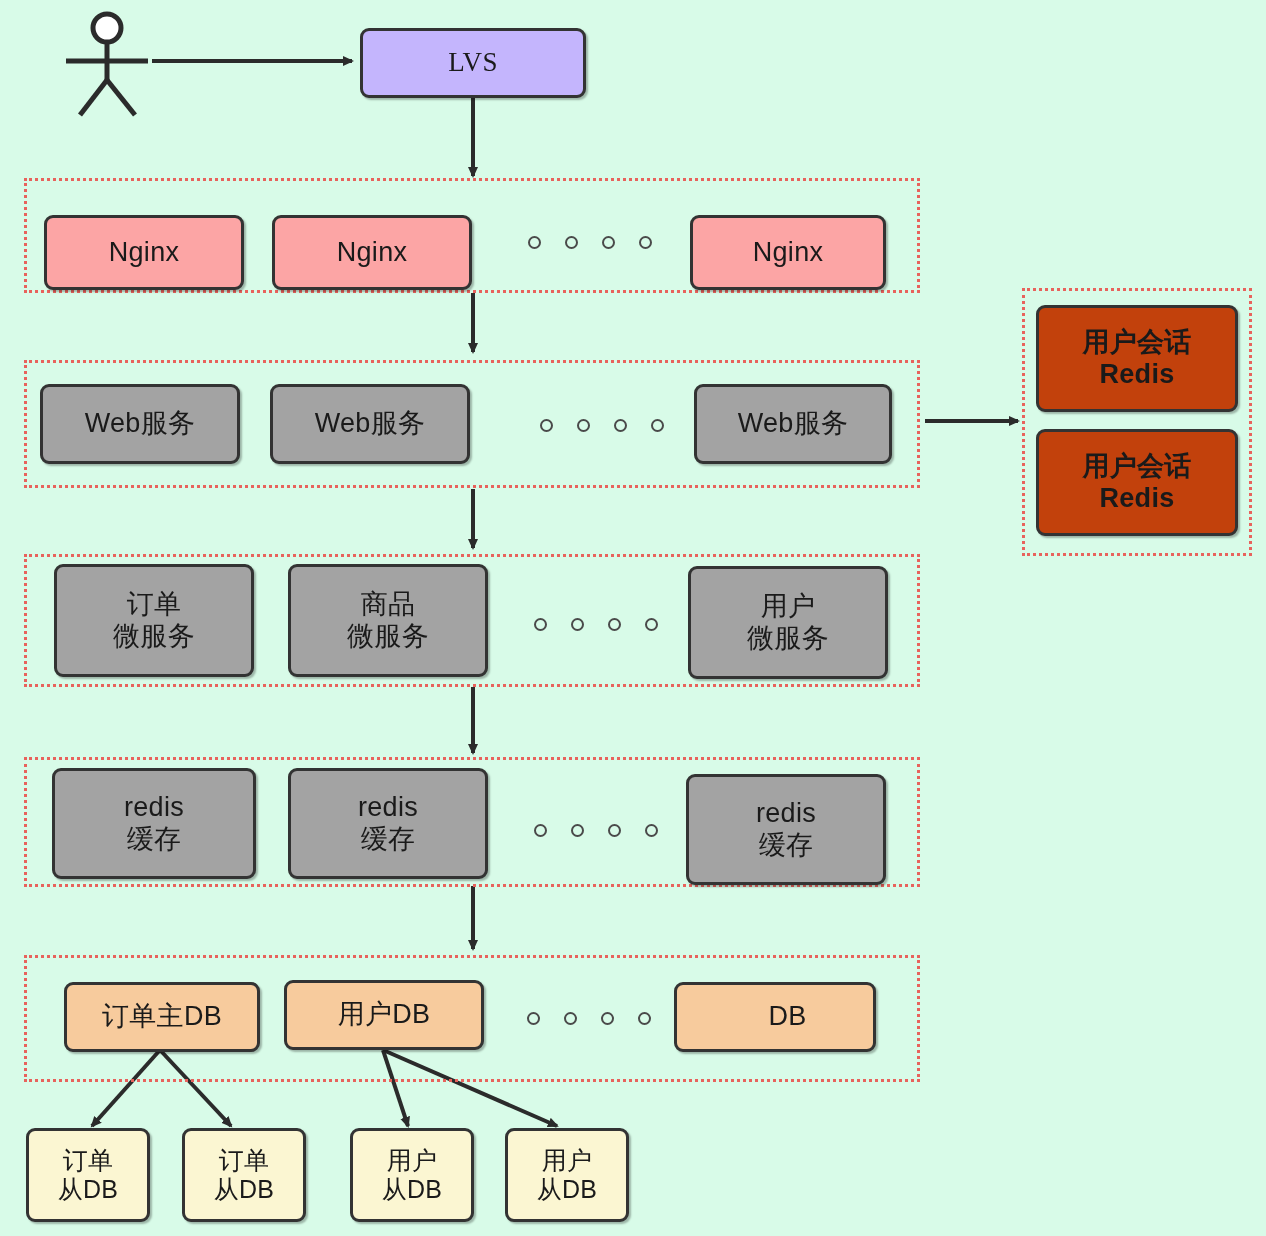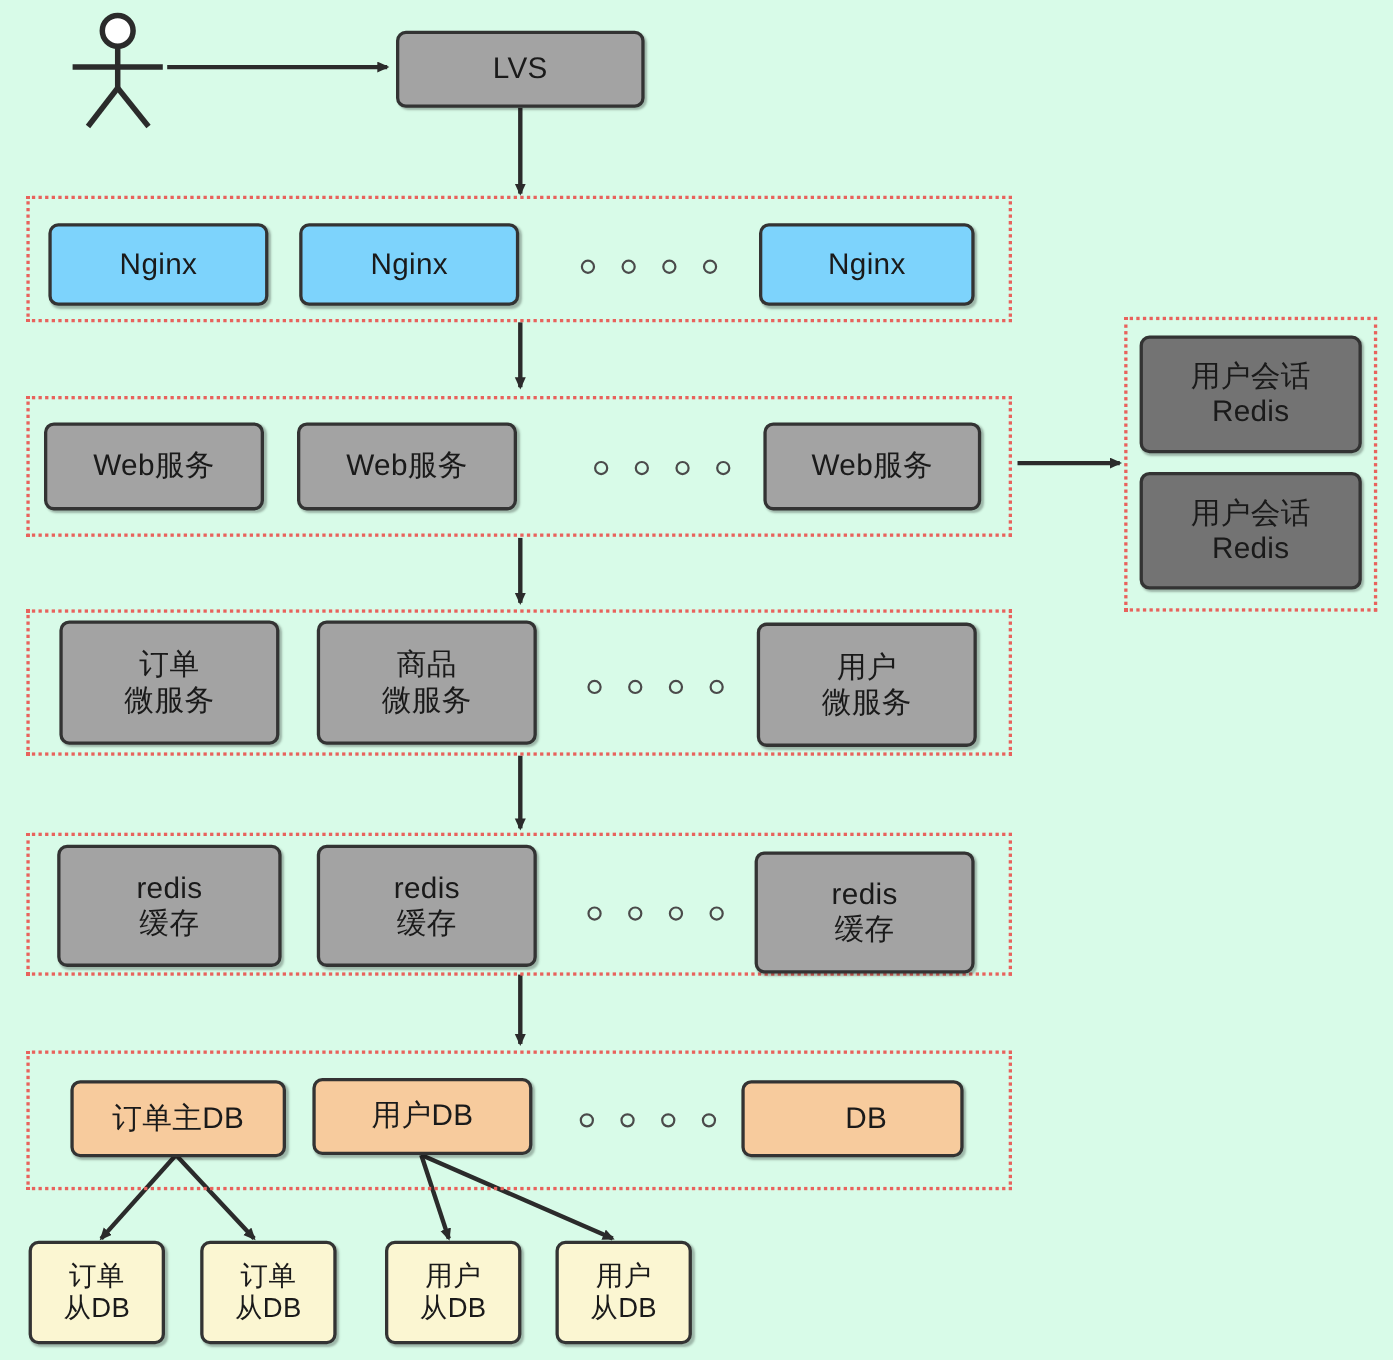--- a/index.html
+++ b/index.html
@@ -34,24 +34,24 @@
     align-items: center;
     justify-content: center;
     text-align: center;
     color: #1a1a1a;
     font-size: 27px;
     line-height: 1.18;
     letter-spacing: 0.3px;
     box-shadow: 2px 2px 2px rgba(0,0,0,0.28);
     white-space: pre-line;
   }
-  .fill-lvs   { background: #a3a3a3; }
-  .fill-pink  { background: #7dd3fc; }
+  .fill-lvs   { background: #c4b5fd; font-family: Liberation Serif, serif; }
+  .fill-pink  { background: #fca5a5; margin-top: 12px; }
   .fill-green { background: #a3a3a3; }
-  .fill-cyan  { background: #737373; }
+  .fill-cyan  { background: #c2410c; font-weight: bold; }
   .fill-orange{ background: #f7cb9d; }
   .fill-cream { background: #fbf6d2; }
 
   
   .dots {
     position: absolute;
     display: flex;
     align-items: center;
     gap: 24px;
   }

